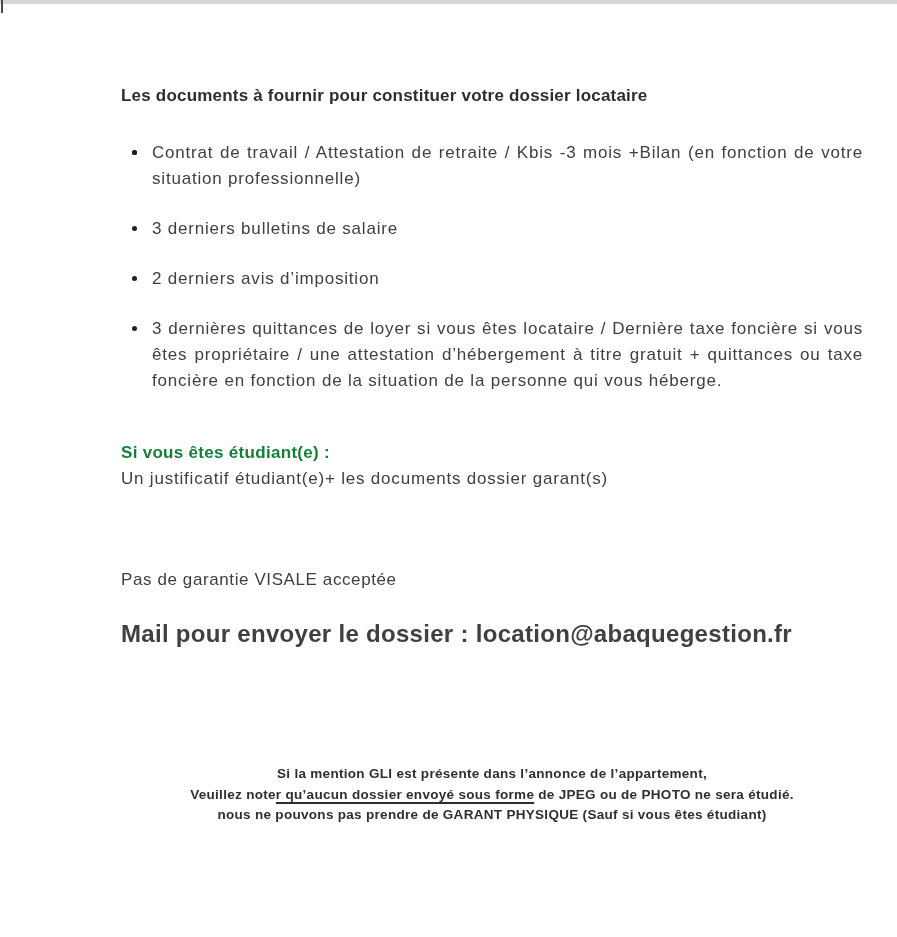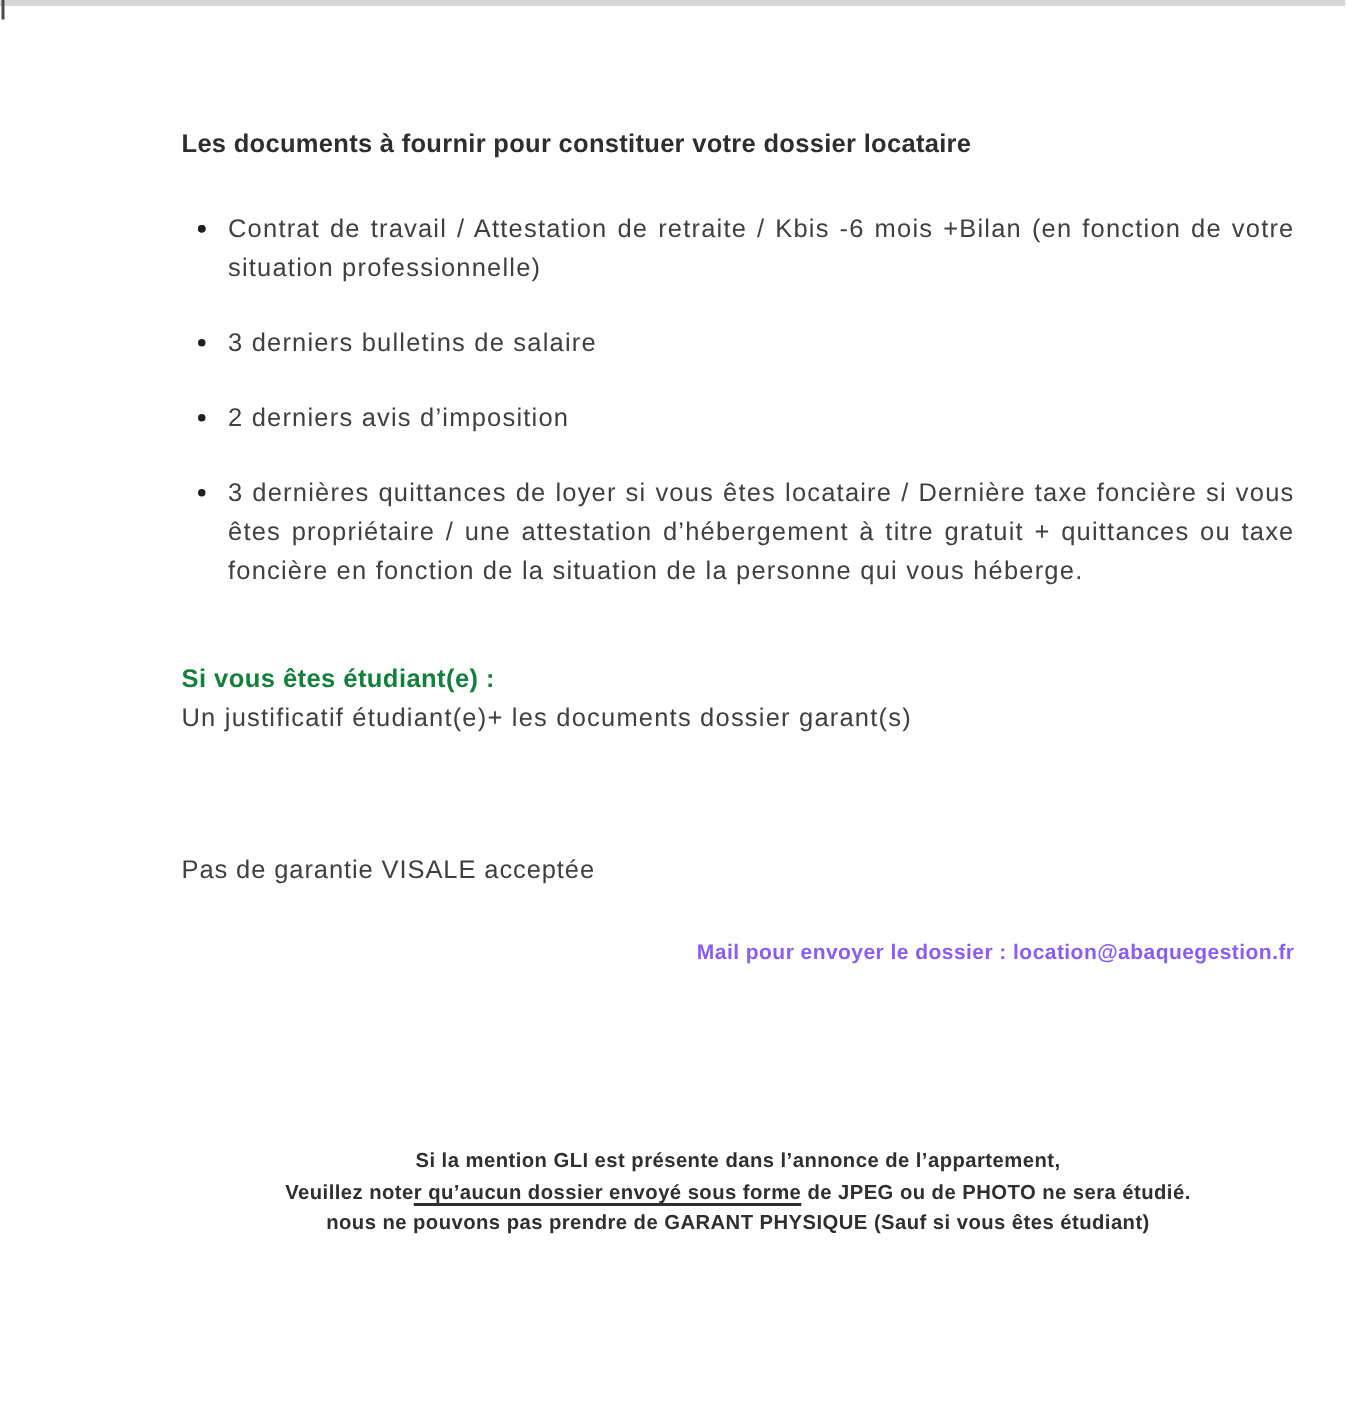--- a/index.html
+++ b/index.html
@@ -83,26 +83,26 @@
   .visale-note {
     margin: 75px 0 0 0;
     text-align: left;
     font-size: 17px;
     line-height: 26px;
     letter-spacing: 0.6px;
     color: #3f4043;
   }
   .mail-line {
     margin: 28px 0 0 0;
-    text-align: right;
-    font-size: 14px;
+    text-align: left;
+    font-size: 24px;
     line-height: 26px;
     font-weight: bold;
     letter-spacing: 0.3px;
-    color: #8b5cf6;
+    color: #404040;
   }
   .footer-notice {
     margin: 117px 0 0 0;
     text-align: center;
     font-weight: bold;
     font-size: 13.5px;
     line-height: 20.5px;
     color: #2f2f31;
     letter-spacing: 0.3px;
   }
@@ -122,21 +122,21 @@
 <main class="content">
 
   <h1 class="doc-title">Les documents à fournir pour constituer votre dossier locataire</h1>
 
   <ul class="doc-list">
     <li>
       <span class="dot"></span>
     </li>
     <li>
       <span class="dot"></span>
-      <span>Contrat de travail / Attestation de retraite / Kbis -6 mois +Bilan (en fonction de votre situation professionnelle)</span>
+      <span>Contrat de travail / Attestation de retraite / Kbis -3 mois +Bilan (en fonction de votre situation professionnelle)</span>
     </li>
     <li>
       <span class="dot"></span>
       <span>3 derniers bulletins de salaire</span>
     </li>
     <li>
       <span class="dot"></span>
       <span>2 derniers avis d’imposition</span>
     </li>
     <li>

